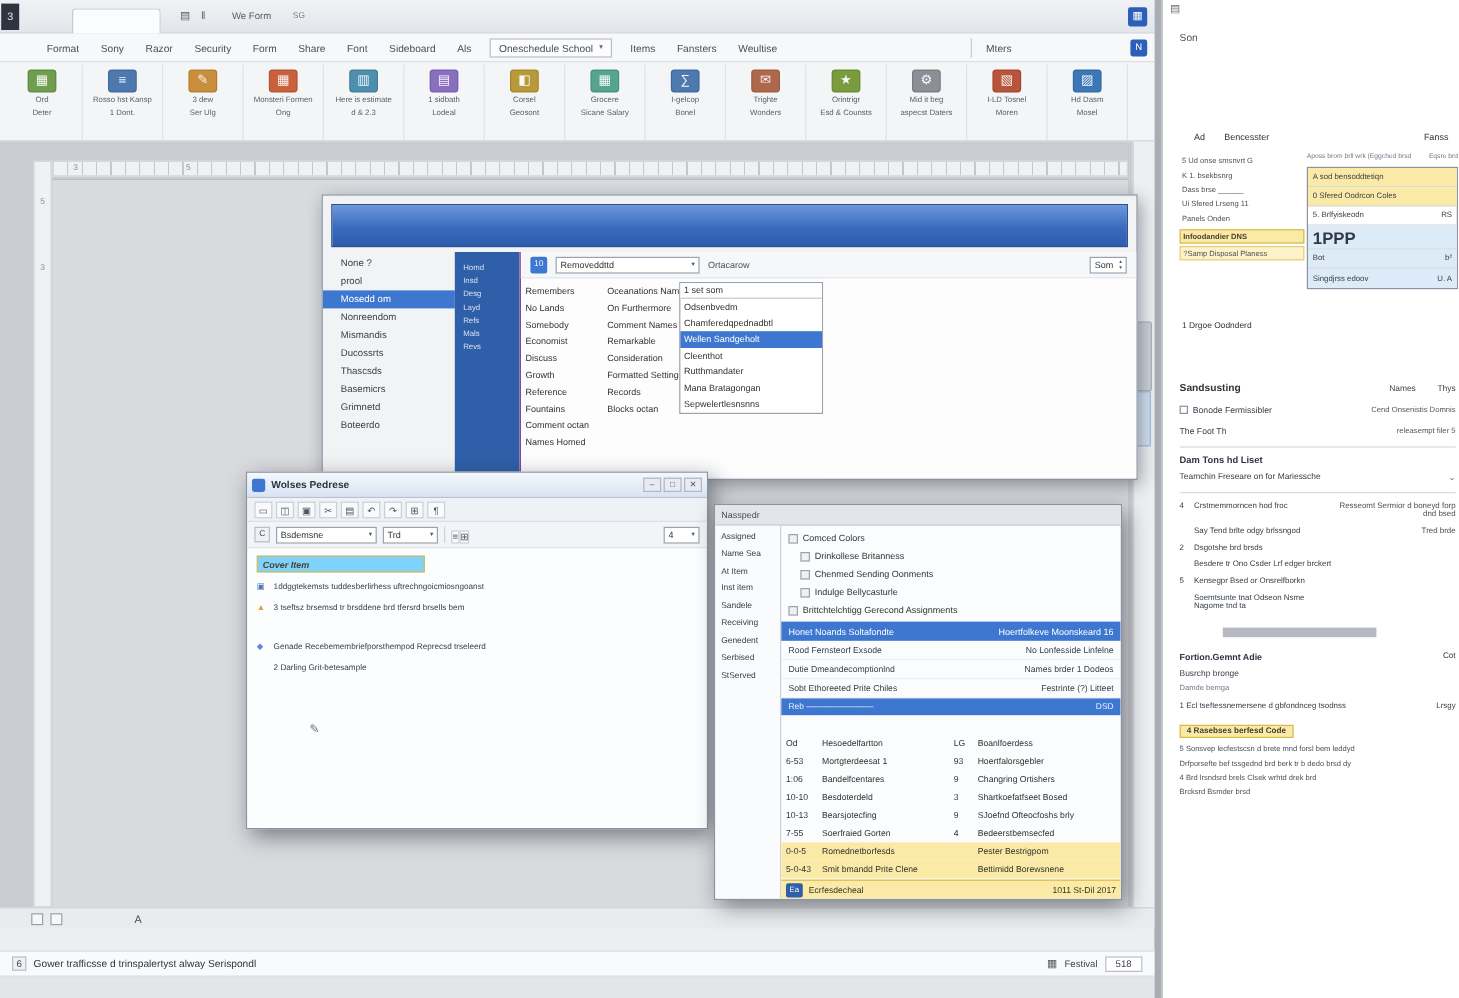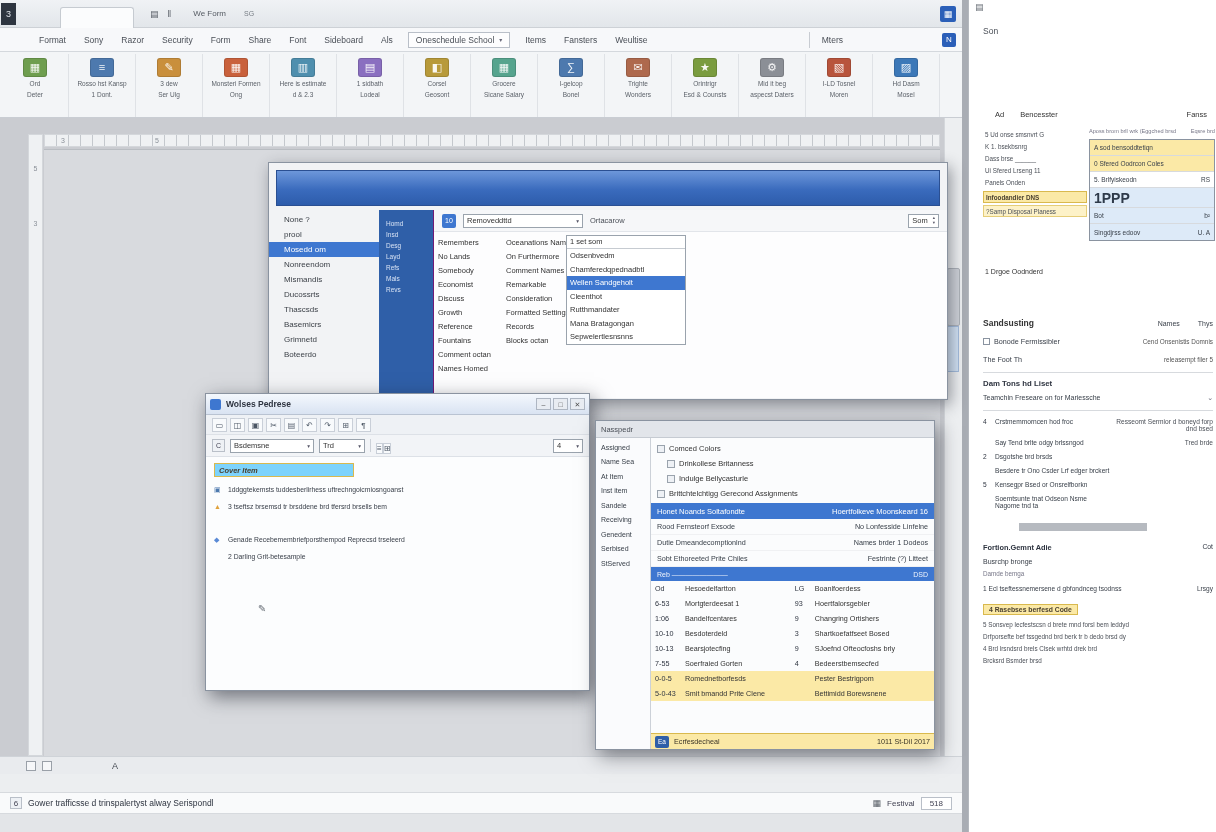--- a/index.html
+++ b/index.html
@@ -151,21 +151,21 @@
   .d3ci { height:15px; display:flex; align-items:center; gap:4px; padding-left:6px; font-size:7.5px; color:#333;
     white-space:nowrap; overflow:hidden; }
   .d3ci.indent { padding-left:16px; }
   .d3cg { width:8px; height:8px; border:1px solid #9aa3ad; background:#eef1f5; flex:0 0 auto; }
   .d3sel { height:16px; background:#3e77d0; color:#fff; font-size:7.5px; display:flex; align-items:center;
     justify-content:space-between; padding:0 6px; white-space:nowrap; overflow:hidden; gap:6px; }
   .d3ir { height:16px; display:flex; align-items:center; justify-content:space-between; padding:0 6px;
     font-size:7.2px; color:#39404a; border-bottom:1px solid #f0f1f3; gap:6px; white-space:nowrap; overflow:hidden; }
   .d3band { height:14px; background:#3e77d0; color:#eef3fb; display:flex; align-items:center;
     justify-content:space-between; padding:0 6px; font-size:7px; }
-  .d3tbl { flex:1; overflow:hidden; }
+  .d3tbl { flex:1; overflow:hidden;margin-top:16px; }
   .d3tr { height:15px; display:flex; align-items:center; font-size:7.2px; color:#333; padding:0 4px; gap:4px; }
   .d3tr.hl { background:#fbe9a6; }
   .ct { width:26px; color:#2e3440; flex:0 0 auto; }
   .cname { flex:1.1; white-space:nowrap; overflow:hidden; }
   .cn { width:16px; color:#2e3440; flex:0 0 auto; }
   .cdesc { flex:1.2; white-space:nowrap; overflow:hidden; }
   .d3ftr { height:16px; background:#fbe9a6; border-top:1px solid #d9b94e; display:flex; align-items:center;
     gap:5px; padding:0 4px; font-size:7.2px; color:#3a3426; flex:0 0 auto; }
   .d3ficon { width:14px; height:12px; background:#2f5fa8; color:#fff; font-size:6.5px; text-align:center;
     line-height:12px; border-radius:2px; }
@@ -565,20 +565,24 @@
             <div class="d3ci">
               <span class="d3cg"></span>
               <span>Comced Colors</span>
             </div>
 
             <div class="d3ci indent">
               <span class="d3cg"></span>
               <span>Drinkollese Britanness</span>
             </div>
 
+            <div class="d3ci indent">
+              <span class="d3cg"></span>
+              <span>Chenmed Sending Oonments</span>
+            </div>
 
             <div class="d3ci indent">
               <span class="d3cg"></span>
               <span>Indulge Bellycasturle</span>
             </div>
 
             <div class="d3ci">
               <span class="d3cg"></span>
               <span>Brittchtelchtigg Gerecond Assignments</span>
             </div>

